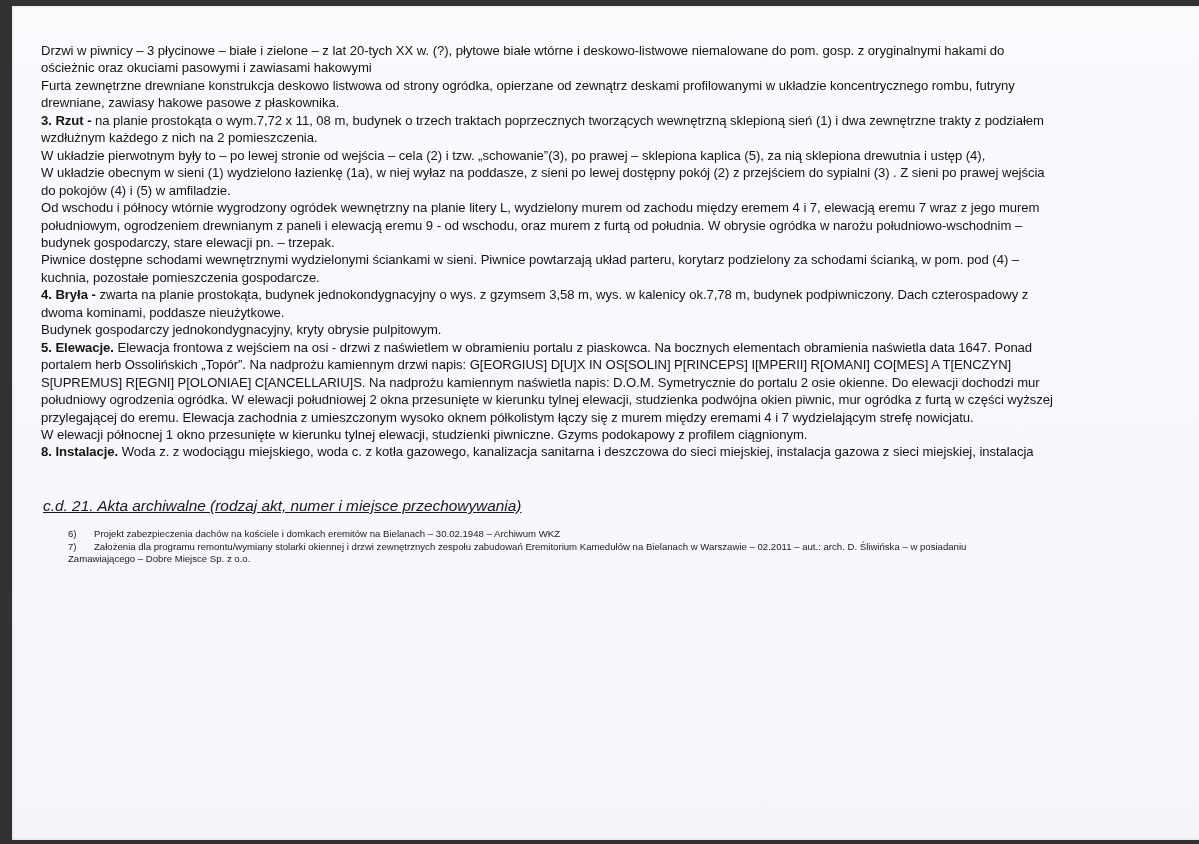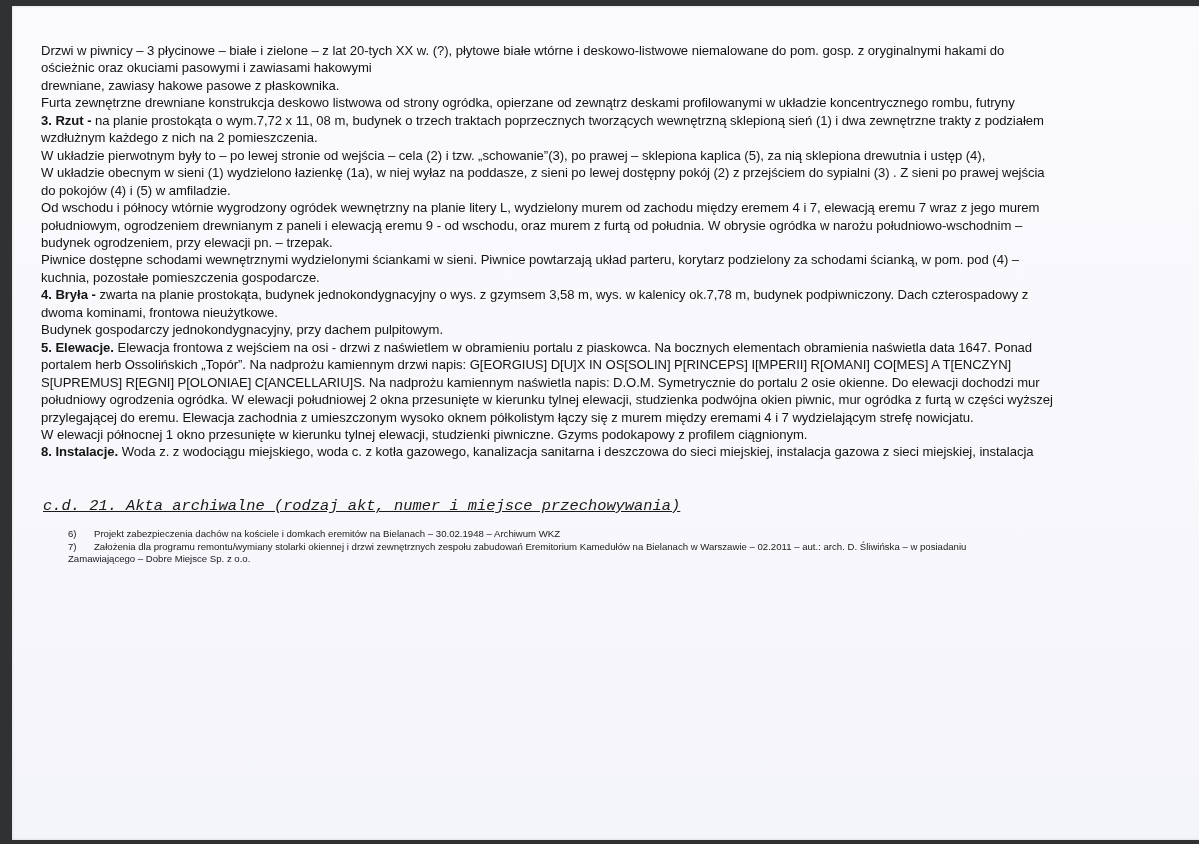--- a/index.html
+++ b/index.html
@@ -16,51 +16,51 @@
     .body-text {
       position: absolute; left: 29px; top: 36px; width: 1130px;
       font-size: 13.1px; line-height: 17.45px; color: #141414;
       letter-spacing: -0.05px;
     }
     .line { white-space: nowrap; display: block; }
     .b { font-weight: bold; text-align: center; }
     .heading {
       position: absolute; left: 31px; top: 491px;
       font-size: 15.4px; font-style: italic; text-decoration: underline;
-      color: #1a1a1a; white-space: nowrap; font-family: Liberation Mono, monospace;
+      color: #1a1a1a; white-space: nowrap;
     }
     .refs {
       position: absolute; left: 56px; top: 522px; width: 1100px;
       font-size: 9.6px; line-height: 12.6px; color: #1a1a1a;
     }
     .ref { display: flex; white-space: nowrap; }
     .ref .num { width: 26px; flex: none; }
   </style>
 </head>
 <body>
 
 <div class="page">
   <div class="body-text" id="body-text">
       <span class="line"><span>Drzwi w piwnicy – 3 płycinowe – białe i zielone – z lat 20-tych  XX w. (?), płytowe białe wtórne i deskowo-listwowe niemalowane  do pom. gosp. z oryginalnymi hakami do</span></span>
       <span class="line"><span>ościeżnic oraz okuciami pasowymi i zawiasami hakowymi</span></span>
+      <span class="line"><span>Furta zewnętrzne drewniane konstrukcja deskowo listwowa od strony ogródka, opierzane od zewnątrz deskami profilowanymi w układzie koncentrycznego rombu, futryny</span></span>
       <span class="line"><span>drewniane, zawiasy hakowe pasowe z płaskownika.</span></span>
-      <span class="line"><span>Furta zewnętrzne drewniane konstrukcja deskowo listwowa od strony ogródka, opierzane od zewnątrz deskami profilowanymi w układzie koncentrycznego rombu, futryny</span></span>
       <span class="line"><span class="b">3. Rzut - </span><span>na planie prostokąta o wym.7,72 x 11, 08 m, budynek o trzech traktach poprzecznych tworzących wewnętrzną sklepioną sień (1) i dwa zewnętrzne trakty z podziałem</span></span>
       <span class="line"><span>wzdłużnym każdego z nich na 2 pomieszczenia.</span></span>
       <span class="line"><span>W układzie pierwotnym były to – po lewej stronie od wejścia – cela (2) i tzw. „schowanie”(3), po prawej – sklepiona kaplica (5), za nią sklepiona drewutnia i ustęp (4),</span></span>
       <span class="line"><span>W układzie obecnym w sieni (1) wydzielono łazienkę (1a), w niej wyłaz na poddasze, z sieni po lewej dostępny pokój  (2) z przejściem do sypialni (3) . Z sieni po prawej wejścia</span></span>
       <span class="line"><span>do pokojów (4) i (5) w amfiladzie.</span></span>
       <span class="line"><span>Od wschodu i północy wtórnie wygrodzony ogródek wewnętrzny na planie litery L, wydzielony murem od zachodu między eremem 4 i 7, elewacją eremu  7 wraz z jego murem</span></span>
       <span class="line"><span>południowym, ogrodzeniem drewnianym z paneli i elewacją eremu 9 - od wschodu,  oraz murem z furtą od południa.  W obrysie ogródka w narożu południowo-wschodnim –</span></span>
-      <span class="line"><span>budynek ogrodzeniem, przy elewacji pn. – trzepak.</span></span>
+      <span class="line"><span>budynek gospodarczy, stare elewacji pn. – trzepak.</span></span>
       <span class="line"><span>Piwnice dostępne schodami wewnętrznymi wydzielonymi ściankami w sieni. Piwnice powtarzają układ parteru, korytarz podzielony za schodami ścianką, w pom. pod (4) –</span></span>
       <span class="line"><span>kuchnia, pozostałe pomieszczenia gospodarcze.</span></span>
       <span class="line"><span class="b">4. Bryła - </span><span>zwarta  na planie prostokąta,  budynek jednokondygnacyjny o wys. z gzymsem 3,58 m, wys. w kalenicy ok.7,78 m,  budynek podpiwniczony. Dach czterospadowy z</span></span>
-      <span class="line"><span>dwoma kominami, frontowa nieużytkowe.</span></span>
-      <span class="line"><span>Budynek gospodarczy jednokondygnacyjny, przy dachem pulpitowym.</span></span>
+      <span class="line"><span>dwoma kominami, poddasze nieużytkowe.</span></span>
+      <span class="line"><span>Budynek gospodarczy jednokondygnacyjny, kryty obrysie pulpitowym.</span></span>
       <span class="line"><span class="b">5. Elewacje.</span><span>  Elewacja frontowa z wejściem na osi - drzwi z naświetlem  w obramieniu portalu z piaskowca. Na bocznych elementach obramienia naświetla data 1647.  Ponad</span></span>
       <span class="line"><span>portalem herb Ossolińskich „Topór”.   Na nadprożu kamiennym drzwi napis: G[EORGIUS] D[U]X IN OS[SOLIN]  P[RINCEPS]  I[MPERII]  R[OMANI]  CO[MES] A T[ENCZYN]</span></span>
       <span class="line"><span>S[UPREMUS] R[EGNI]  P[OLONIAE] C[ANCELLARIU]S. Na nadprożu kamiennym naświetla  napis: D.O.M.  Symetrycznie do portalu  2 osie okienne. Do elewacji dochodzi mur</span></span>
       <span class="line"><span>południowy  ogrodzenia ogródka. W elewacji południowej 2 okna przesunięte w kierunku tylnej elewacji, studzienka podwójna okien piwnic,  mur ogródka z furtą w części wyższej</span></span>
       <span class="line"><span>przylegającej do eremu. Elewacja zachodnia z umieszczonym wysoko oknem półkolistym łączy się z murem między eremami 4 i 7 wydzielającym strefę  nowicjatu.</span></span>
       <span class="line"><span>W elewacji północnej 1 okno przesunięte w kierunku tylnej elewacji, studzienki piwniczne.  Gzyms podokapowy z profilem ciągnionym.</span></span>
       <span class="line"><span class="b">8. Instalacje.</span><span>  Woda z. z wodociągu miejskiego, woda c. z kotła gazowego, kanalizacja sanitarna i deszczowa do sieci miejskiej, instalacja gazowa z sieci miejskiej, instalacja</span></span>
     </div>
   <div class="heading">c.d. 21. Akta archiwalne (rodzaj akt, numer i miejsce przechowywania)</div>
   <div class="refs" id="refs">

